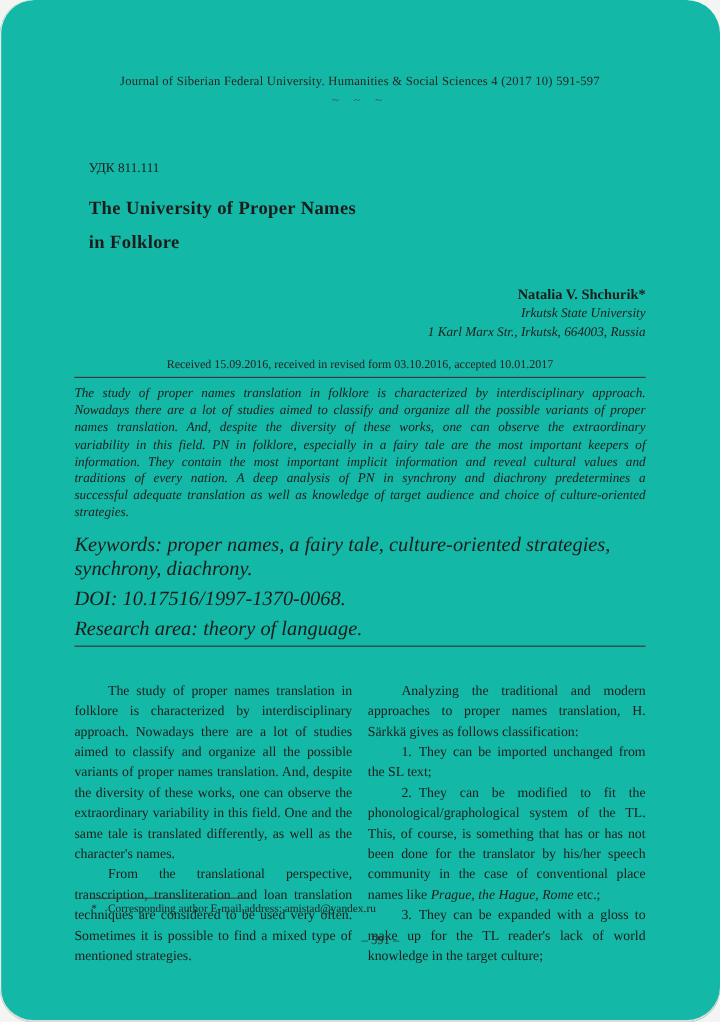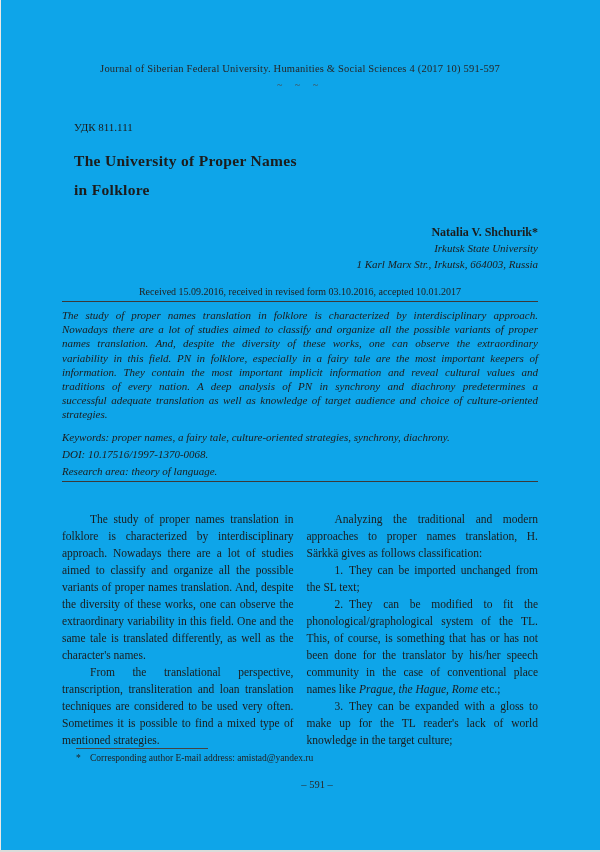--- a/index.html
+++ b/index.html
@@ -4,44 +4,45 @@
 <style>
   html,body { margin:0; padding:0; }
   body {
     width:600px; height:852px;
     background:#f4f4f3;
     font-family:"Liberation Serif","DejaVu Serif",serif;
   }
   .page {
     position:relative;
     width:600px; height:852px;
-    background:#0ea5e9;
+    background:#14b8a6;
     color:#1c1c1c;
     overflow:hidden;
     box-shadow:inset 0 -2px 0 #dcdcda, inset 1px 0 0 #e9e9e7;
+    border-radius:28px;
   }
   .content {
     position:absolute; left:62px; top:0; width:476px;
   }
   .journal-header {
     padding-top:63px;
     text-align:center;
     font-size:10.5px;
     letter-spacing:.2px;
     color:#262626;
   }
   .ornament {
     text-align:center;
     font-size:10px;
     letter-spacing:5px;
     margin-top:5px;
     color:#4a4a4a;
   }
   .udk {
-    margin-top:31px;
+    margin-top:44px;
     padding-left:12px;
     font-size:11px;
   }
   .title {
     margin-top:13px;
     padding-left:12px;
     font-size:15.5px;
     font-weight:bold;
     line-height:29px;
     letter-spacing:.3px;
@@ -67,21 +68,21 @@
   }
   .abstract {
     margin-top:6px;
     font-size:11px;
     font-style:italic;
     line-height:14.2px;
     text-align:justify;
     word-spacing:1.5px;
   }
   .meta-line {
-    font-size:11px;
+    font-size:17px;
     font-style:italic;
     margin-top:0;
   }
   .keywords { margin-top:9px; }
   .doi { margin-top:5px; }
   .research { margin-top:5px; }
   .rule2 { margin-top:4px; }
   .columns {
     display:flex;
     gap:13px;

